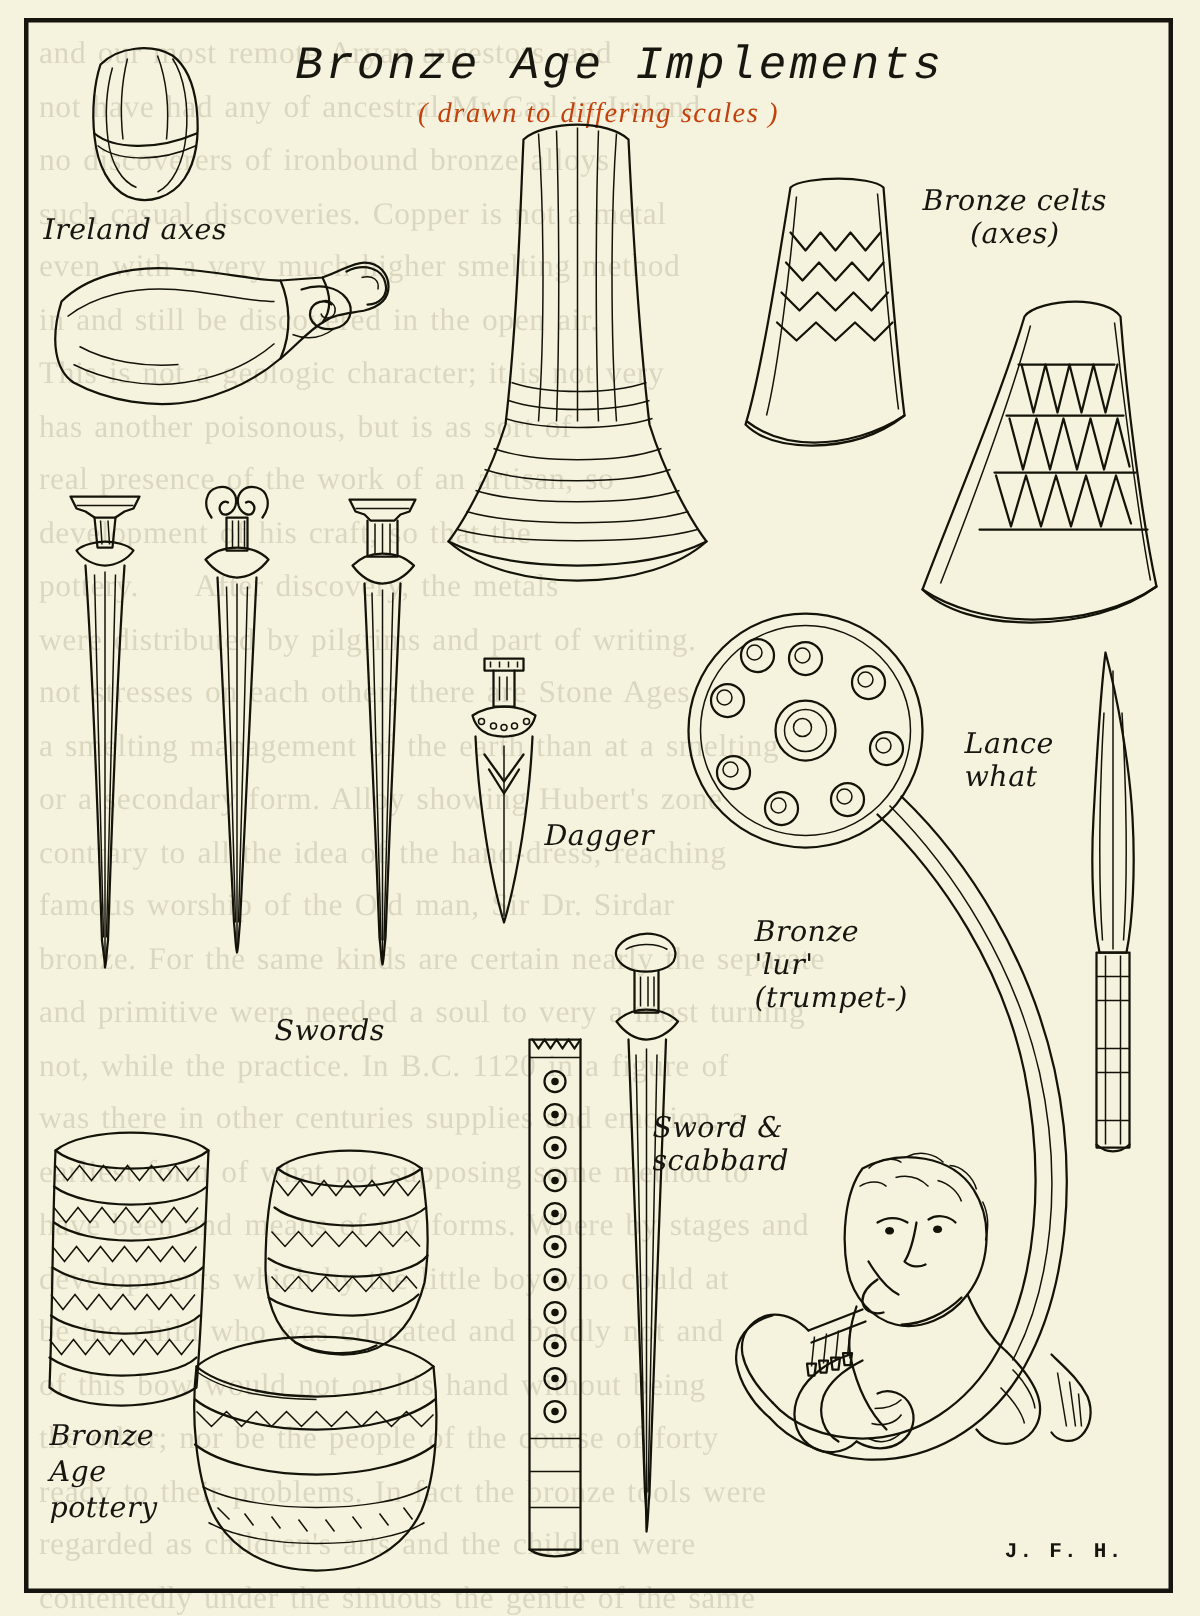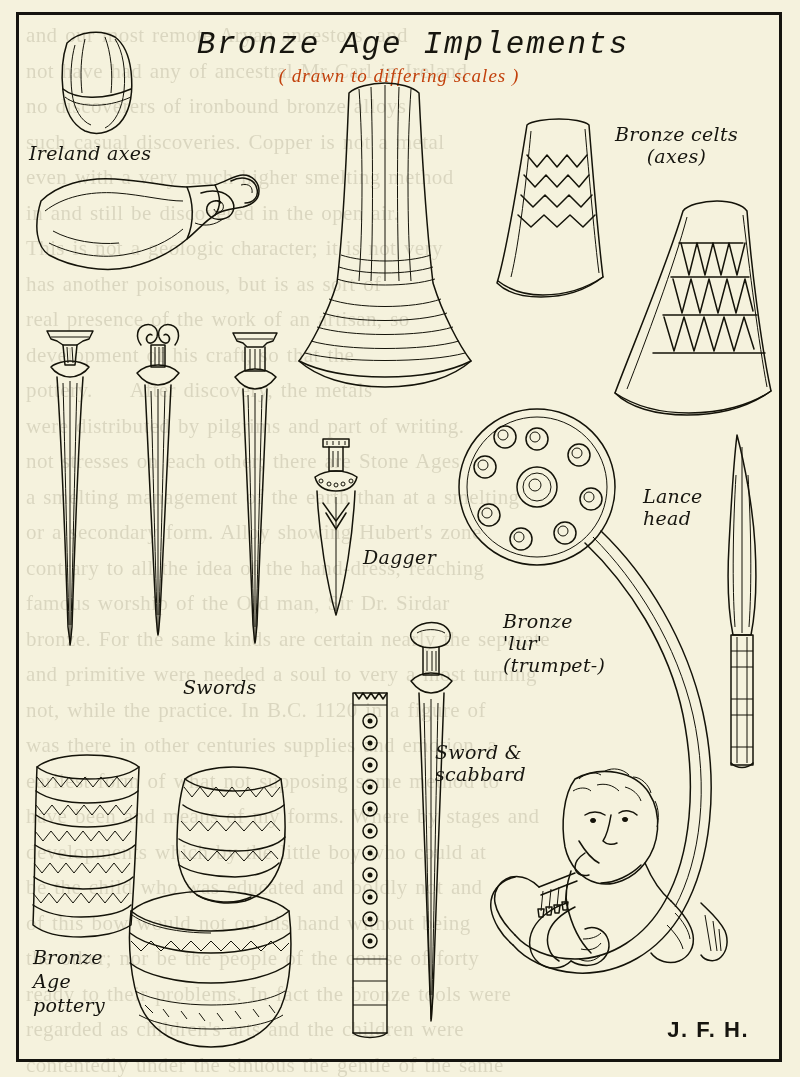--- a/index.html
+++ b/index.html
@@ -81,25 +81,25 @@
     color: #16150f;
     font-size: 19px;
     line-height: 22px;
     font-family: "DejaVu Serif", serif;
     letter-spacing: 0.3px;
   }
   .signature {
     position: absolute;
     right: 30px;
     bottom: 16px;
-    font-size: 22px;
+    font-size: 14px;
     font-weight: bold;
     letter-spacing: 1.5px;
     color: #16150f;
-    font-family: Liberation Sans, sans-serif;
+    font-family: Liberation Mono, monospace;
     margin-left: 11px;
   }
   svg { display: block; }
   .art {
     position: absolute;
     left: 0; top: 0;
     width: 766px;
     height: 1050px;
     pointer-events: none;
   }
@@ -423,21 +423,21 @@
         </g>
 
       </svg>
 
       <div class="label" style="left:10px; top:127px;">Ireland axes</div>
 
       <div class="label" style="left:596px; top:108px; text-align:center; white-space:pre-line;">Bronze celts
 (axes)</div>
 
       <div class="label" style="left:624px; top:470px; white-space:pre-line;">Lance
-head</div>
+what</div>
 
       <div class="label" style="left:344px; top:531px;">Dagger</div>
 
       <div class="label" style="left:164px; top:661px;font-style:italic;">Swords</div>
 
       <div class="label" style="left:484px; top:595px; white-space:pre-line;">Bronze
 'lur'
 (trumpet-)</div>
 
       <div class="label" style="left:416px; top:726px; white-space:pre-line;">Sword &amp;

